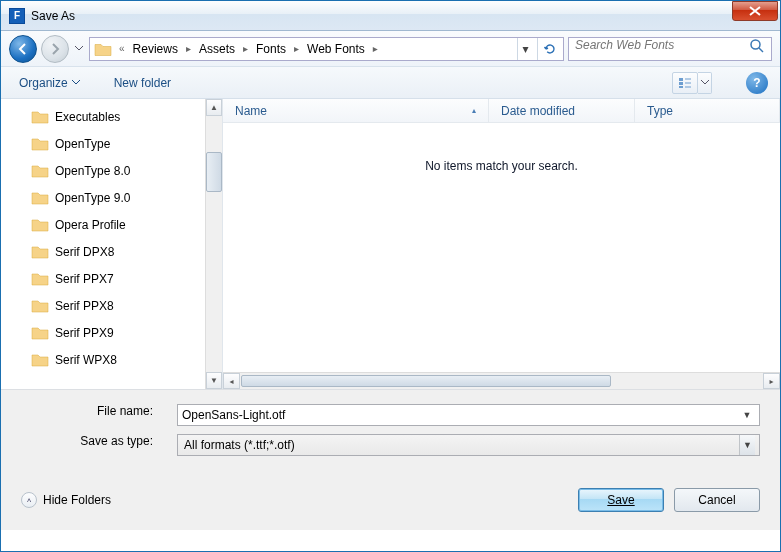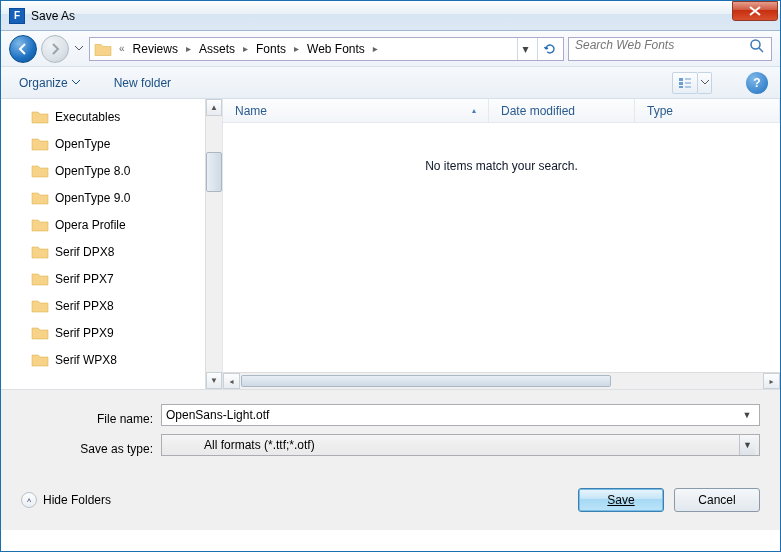--- a/index.html
+++ b/index.html
@@ -54,21 +54,21 @@
 .list-head .col.date { width:146px; }
 .list-head .col.type { flex:1; }
 .sort-ind { color:#4a7db5; font-size:8px; margin-left:auto;}
 .empty { flex:1; display:flex; align-items:flex-start; justify-content:center; padding-top:36px; color:#0f172a;}
 .hscroll { height:17px; background:#f0f0f0; border-top:1px solid #ddd; display:flex;}
 .hscroll .arr { width:17px; background:linear-gradient(#fdfdfe,#e8ecf0); border:1px solid #c8d0d8; display:flex;align-items:center;justify-content:center;font-size:8px;color:#555;}
 .hscroll .thumb { width:370px; margin:2px 1px; background:linear-gradient(#e8eef4,#cfdae5); border:1px solid #aab8c6; border-radius:2px;}
 .hscroll .track{flex:1;}
 
 .form { padding: 14px 20px 6px 20px; background:#f0f0f0; border-top:1px solid #dcdfe3;}
-.form-row { display:flex; align-items:flex-end; margin-bottom:8px; gap:8px;}
+.form-row { display:flex; align-items:flex-start; margin-bottom:8px; gap:24px;}
 .form-row label { width:132px; text-align:right; color:#000;}
 .form-row .combo { flex:1; height:22px; border:1px solid #abadb3; background:#fff; display:flex; align-items:center; padding:0 4px;}
 .form-row .combo input { flex:1; border:none; outline:none; background:transparent;}
 .form-row .combo .dd { width:16px; text-align:center; color:#444; font-size:9px;}
 .form-row .combo.type { background:linear-gradient(#f4f4f4,#e9e9e9);}
 .form-row .combo.type .dd { border-left:1px solid #c0c4c8; height:100%; display:flex;align-items:center;justify-content:center; background:linear-gradient(#f6f8fa,#dde3e9);}
 
 .footer { display:flex; align-items:center; padding:18px 20px; gap:10px; background:#f0f0f0;}
 .footer .hide { display:flex; align-items:center; gap:6px;}
 .footer .hide .chev { width:16px; height:16px; border:1px solid #b8c2cc; border-radius:50%; background:linear-gradient(#fdfdfe,#e9eef3); display:flex;align-items:center;justify-content:center; font-size:8px; color:#446;}
@@ -270,21 +270,21 @@
   <div class="form-row">
     <label>File name:</label>
     <div class="combo">
       <input value="OpenSans-Light.otf" style="">
       <div class="dd">▼</div>
     </div>
   </div>
   <div class="form-row">
     <label>Save as type:</label>
     <div class="combo type">
-      <span style="flex:1; padding-left:2px;margin-left:36px;">All formats (*.ttf;*.otf)</span>
+      <span style="flex:1; padding-left:2px;">All formats (*.ttf;*.otf)</span>
       <div class="dd">▼</div>
     </div>
   </div>
 </div>
 
 <div class="footer">
   <div class="hide">
     <div class="chev">˄</div>
     <span>Hide Folders</span>
   </div>

